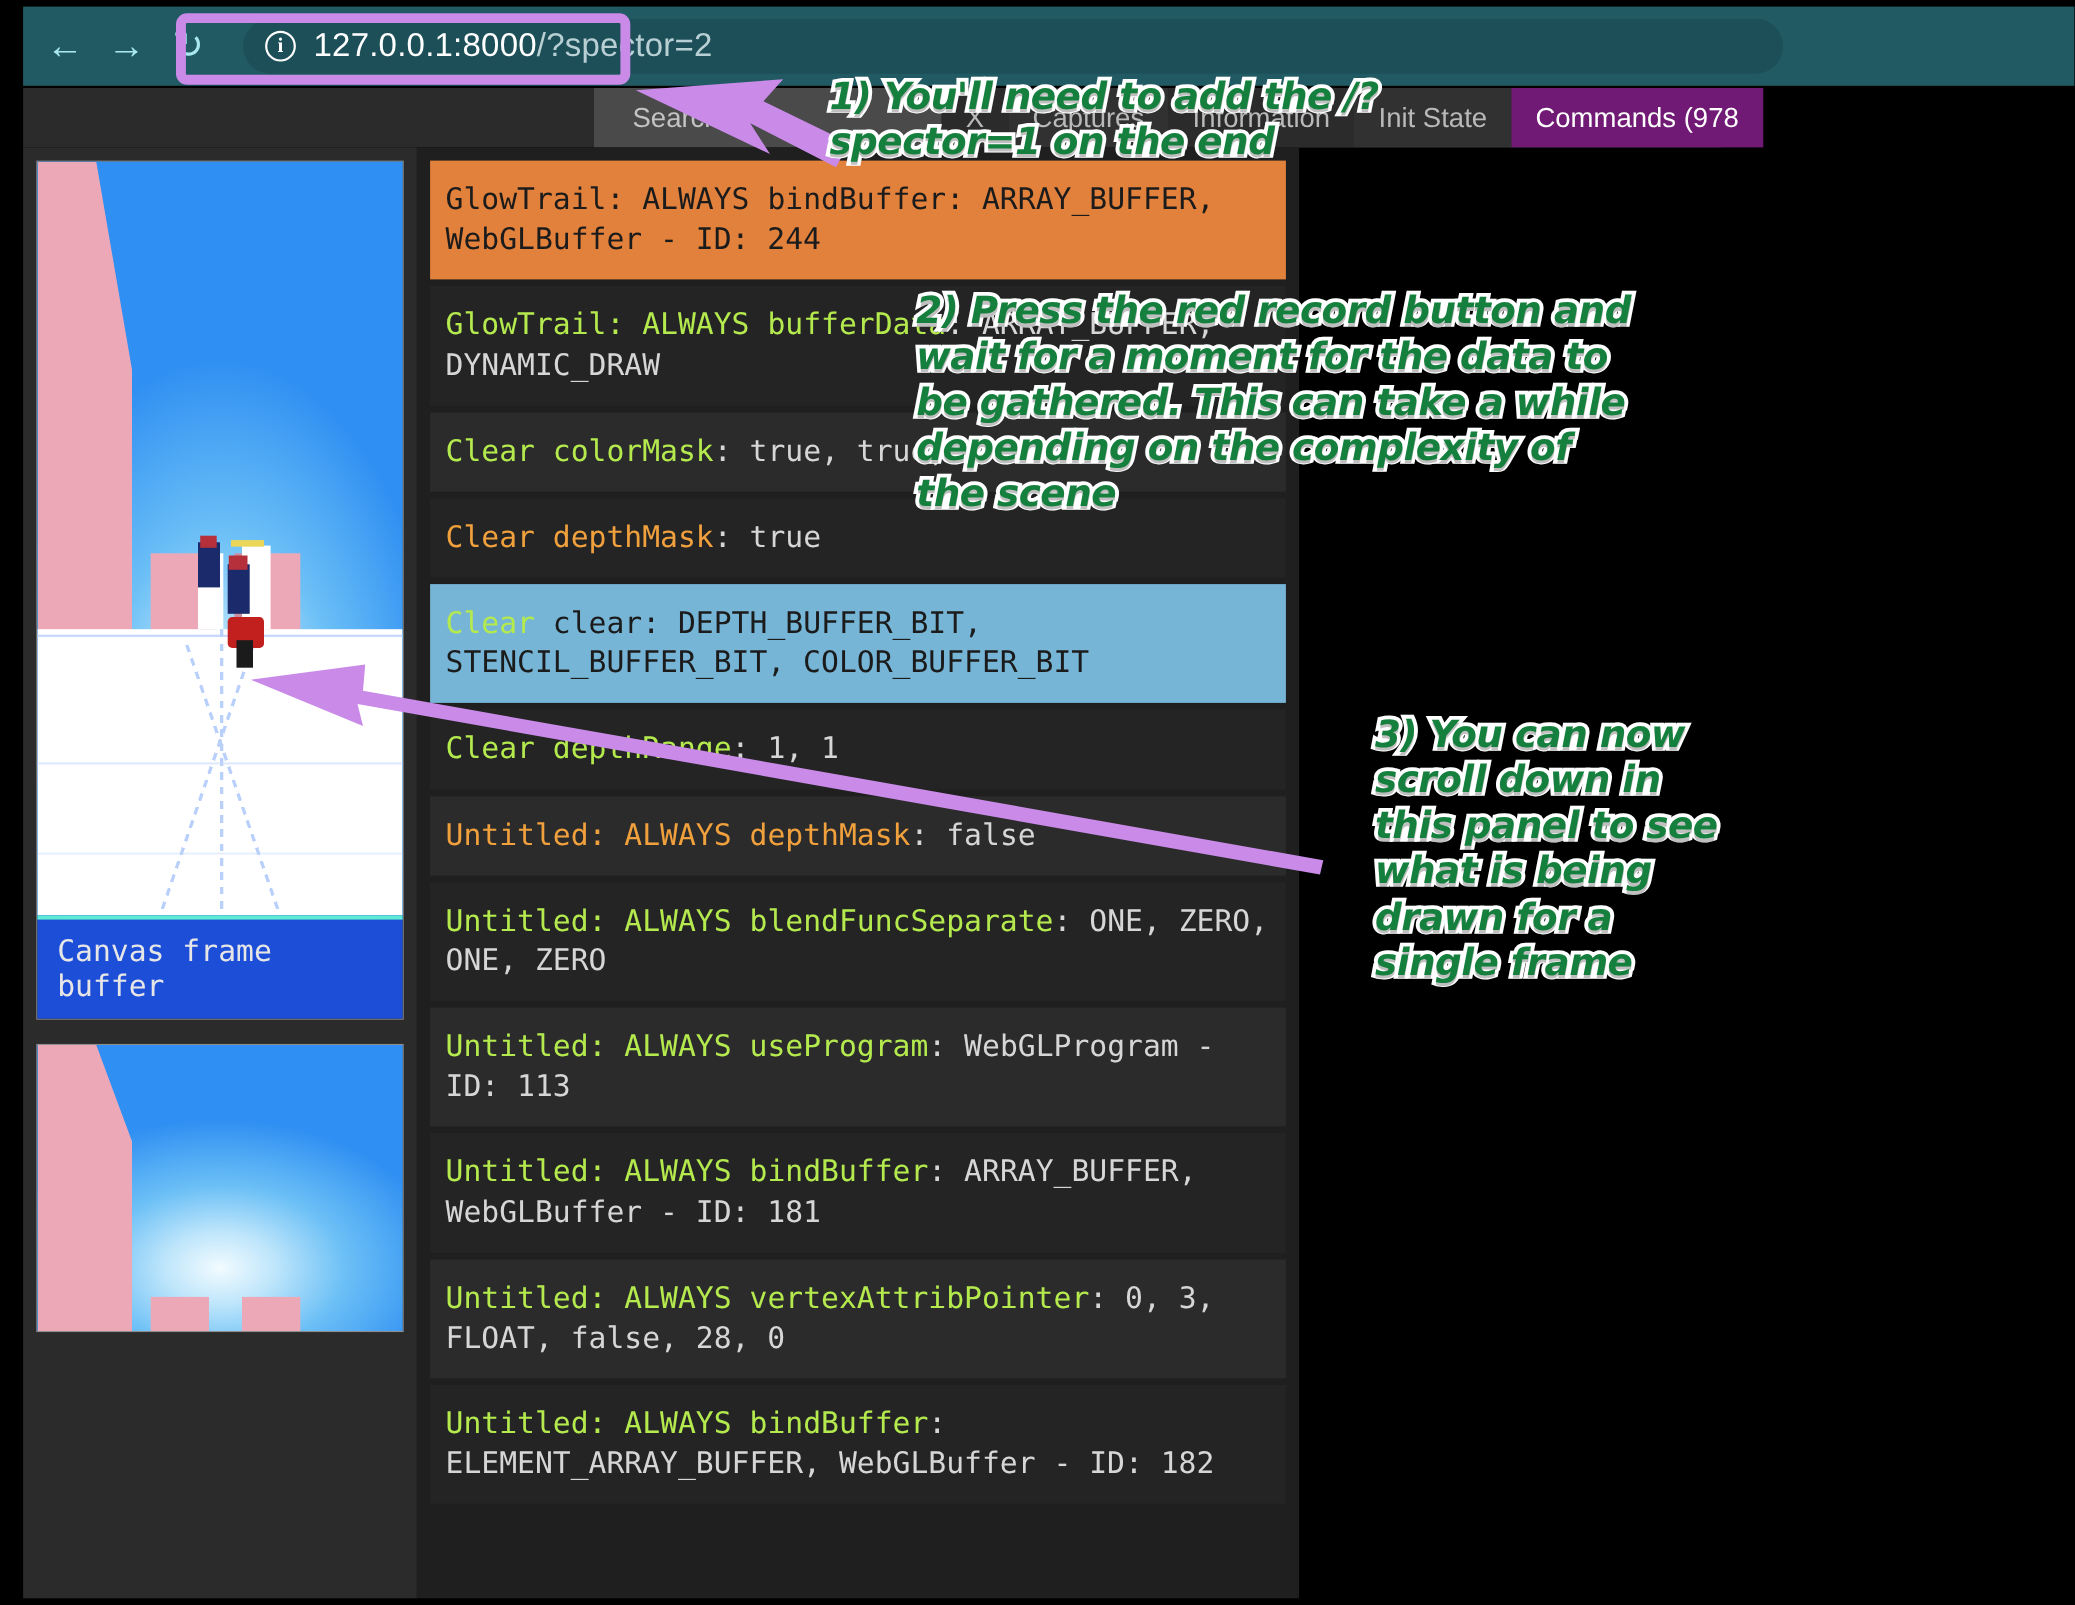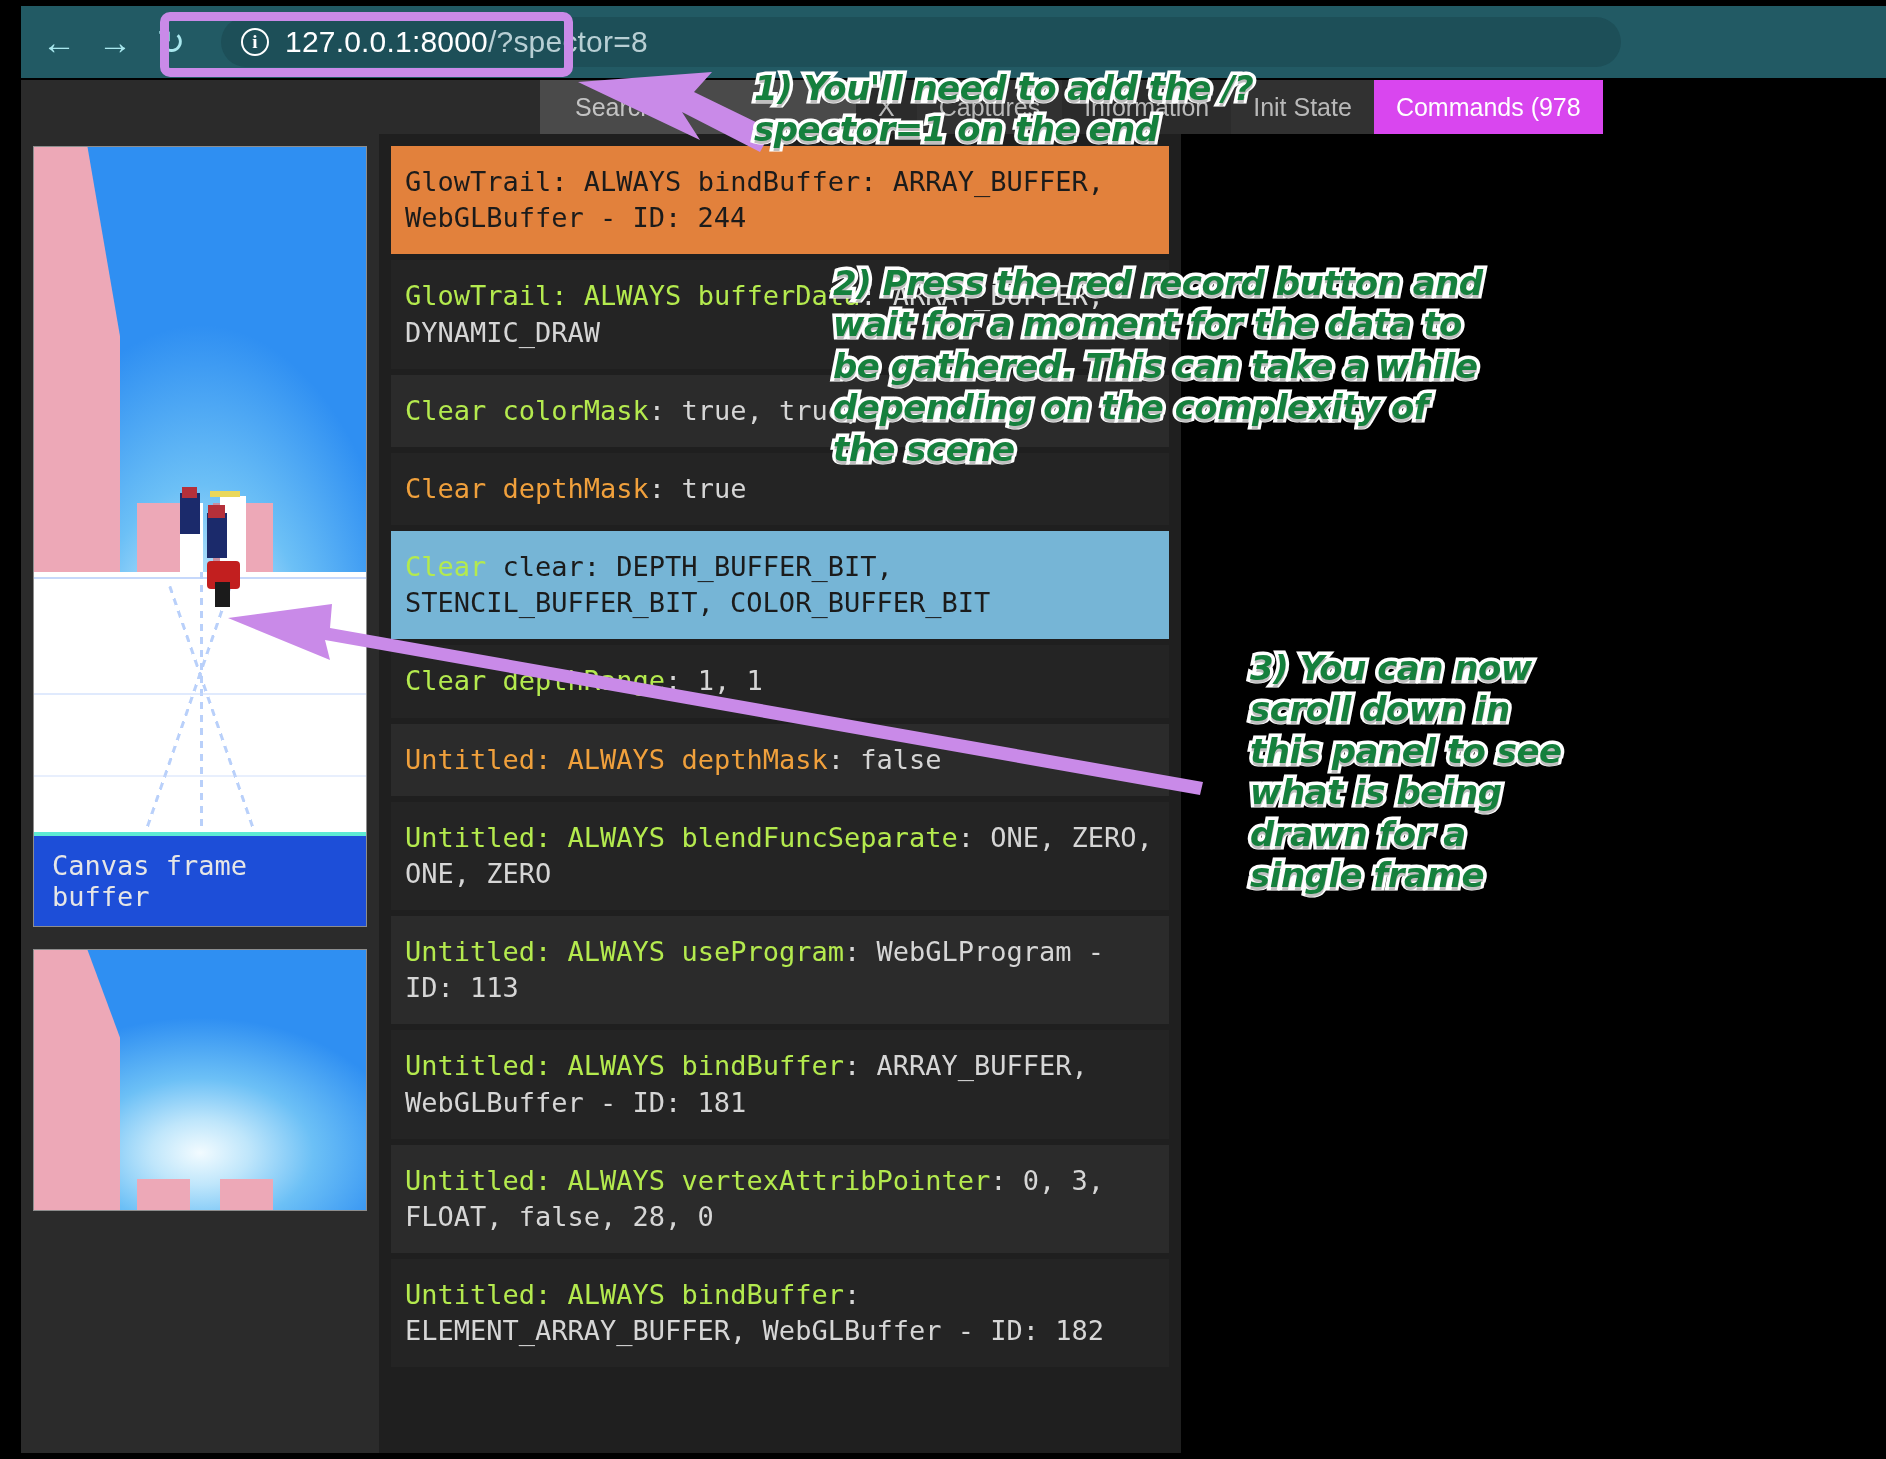--- a/index.html
+++ b/index.html
@@ -53,21 +53,21 @@
   .search-box span { font-size: 25px; color: #c3c3c3; }
   .tabstrip {
     position: absolute; left: 835px; top: 0px; height: 54px;
     display: flex; align-items: center;
   }
   .tab {
     height: 54px; display: flex; align-items: center; padding: 0 22px;
     font-size: 25px; color: #b9b9b9; background: #2b2b2b; white-space: nowrap;
   }
   .tab.alt { background: #313131; }
-  .tab.active { background: #d946ef; color: #ffffff; }
+  .tab.active { background: #701a75; color: #ffffff; }
 
   
   .thumb-col {
     position: absolute; left: 0px; top: 54px; width: 358px; height: 1319px;
     background: #2b2b2b;
     padding: 12px 12px 0 12px;
   }
   .thumb-card { border: 1px solid #8d8d8d; background: #222; margin-bottom: 22px; }
   .thumb-img { position: relative; width: 100%; height: 685px; overflow: hidden; background: #3aa0f5; }
   .thumb-img.short { height: 260px; }
@@ -149,21 +149,21 @@
 <body>
 
 <div id="root">
 
   <div class="browser-bar">
     <div class="nav-btn">←</div>
     <div class="nav-btn">→</div>
     <div class="nav-btn">↻</div>
     <div class="omnibox">
       <div class="omni-info">i</div>
-      <div class="omni-url"><span>127.0.0.1:8000</span><span class="dim">/?spector=8</span></div>
+      <div class="omni-url"><span>127.0.0.1:8000</span><span class="dim">/?spector=2</span></div>
     </div>
   </div>
 
   <div class="app">
 
     <div class="app-topbar"></div>
     <div class="search-box">
       <span>Search...</span>
     </div>
     <div class="tabstrip">

